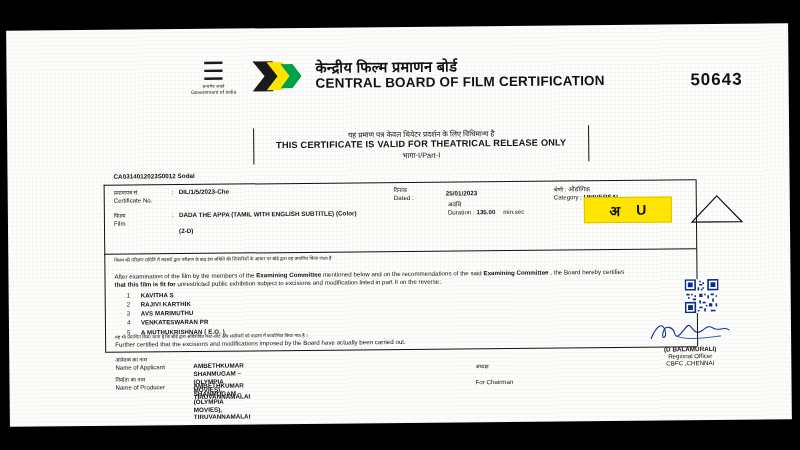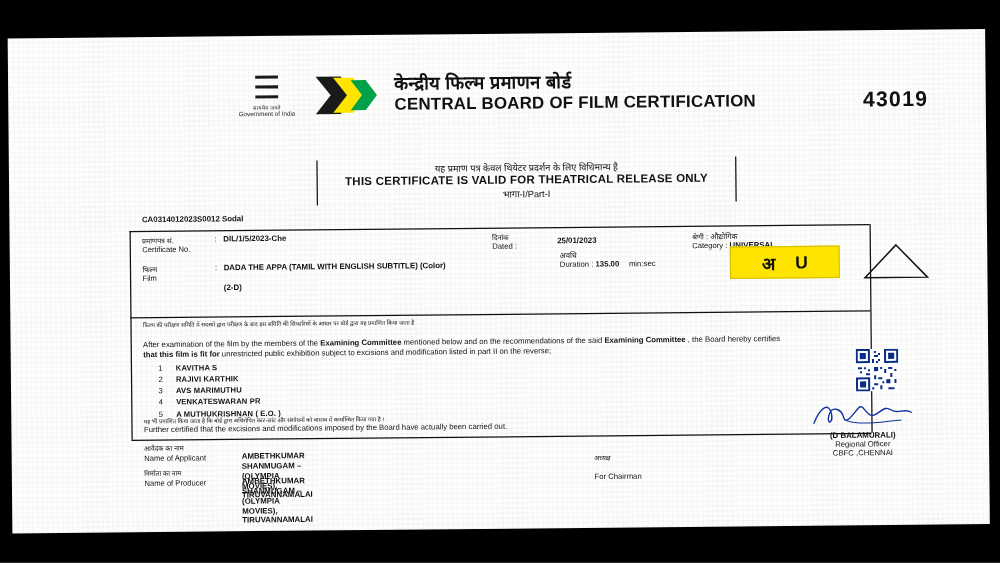--- a/index.html
+++ b/index.html
@@ -125,21 +125,21 @@
             <path d="M16 3 L32 3 L43 17 L32 31 L16 31 L27 17 Z" fill="#ffe400"></path>
             <path d="M30 5 L42 5 L51 17 L42 29 L30 29 L39 17 Z" fill="#00a14b"></path>
           </svg>
           <div class="cbfcname">
             <div class="hi">केन्द्रीय फिल्म प्रमाणन बोर्ड</div>
             <div class="en">CENTRAL BOARD OF FILM CERTIFICATION</div>
           </div>
         </div>
       </div>
 
-      <div class="serial">43019</div>
+      <div class="serial">50643</div>
 
       <div class="banner">
         <div class="b1">यह प्रमाण पत्र केवल थियेटर प्रदर्शन के लिए विधिमान्य है</div>
         <div class="b2">THIS CERTIFICATE IS VALID FOR THEATRICAL RELEASE ONLY</div>
         <div class="b3">भागा-I/Part-I</div>
       </div>
 
       <div class="filecode">CA0314012023S0012 Sodal</div>
 
       <div class="rule" style="left:96px;top:155px;width:592px;"></div>

